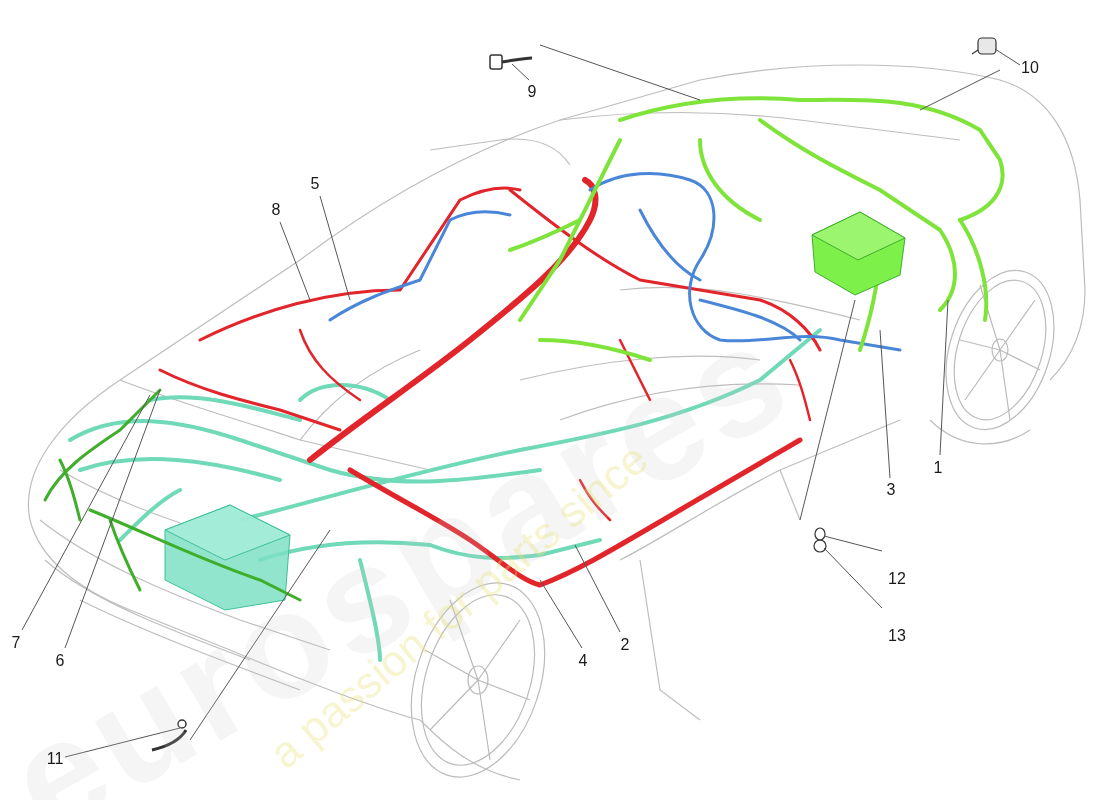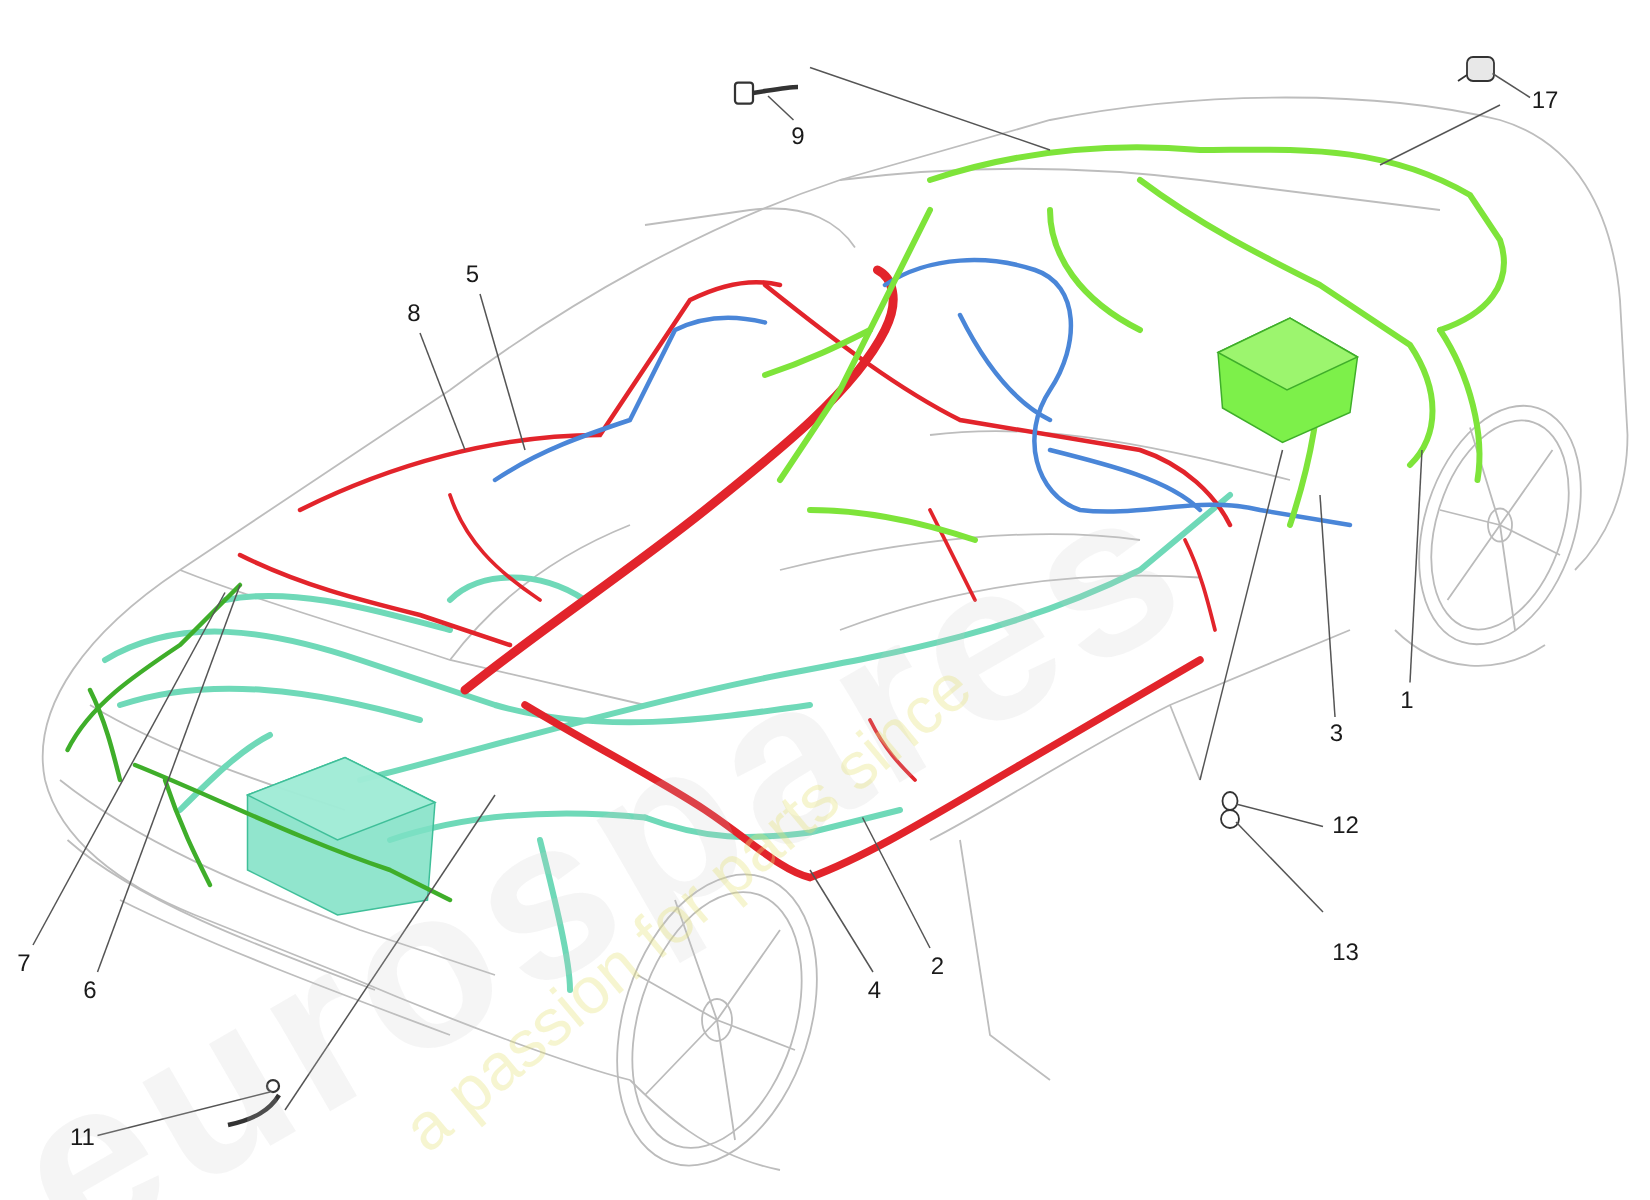--- a/index.html
+++ b/index.html
@@ -152,17 +152,17 @@
 <div id="callouts">
     <div class="callout" style="left: 938px; top: 468px;">1</div>
     <div class="callout" style="left: 625px; top: 645px;">2</div>
     <div class="callout" style="left: 891px; top: 490px;">3</div>
     <div class="callout" style="left: 583px; top: 661px;">4</div>
     <div class="callout" style="left: 315px; top: 184px;">5</div>
     <div class="callout" style="left: 60px; top: 661px;">6</div>
     <div class="callout" style="left: 16px; top: 643px;">7</div>
     <div class="callout" style="left: 276px; top: 210px;">8</div>
     <div class="callout" style="left: 532px; top: 92px;">9</div>
-    <div class="callout" style="left: 1030px; top: 68px;">17</div>
+    <div class="callout" style="left: 1030px; top: 68px;">10</div>
     <div class="callout" style="left: 55px; top: 759px;">11</div>
-    <div class="callout" style="left: 897px; top: 551px;">12</div>
+    <div class="callout" style="left: 897px; top: 579px;">12</div>
     <div class="callout" style="left: 897px; top: 636px;">13</div>
   </div>
 
 </body></html>

